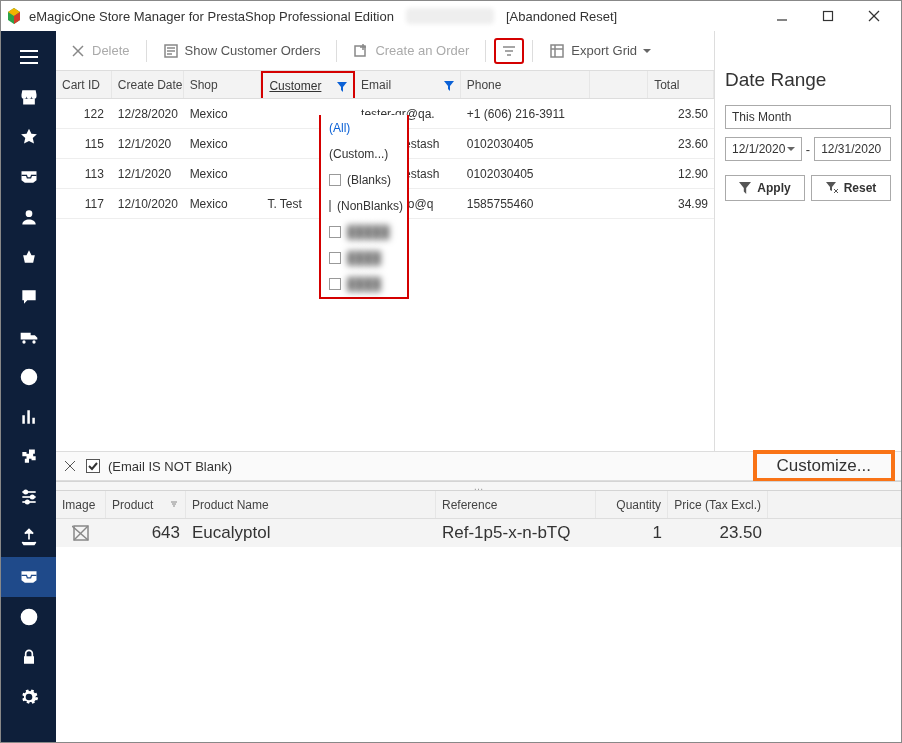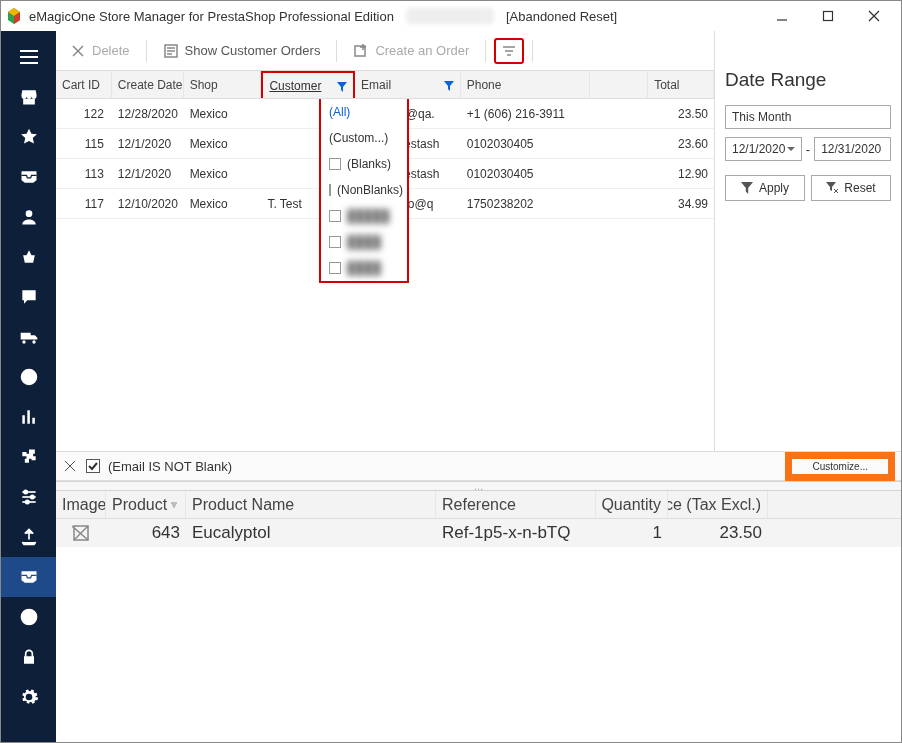--- a/index.html
+++ b/index.html
@@ -37,44 +37,44 @@
   .c-id   { width:56px; text-align:right; padding-right:8px; }
   .c-date { width:72px; }
   .c-shop { width:78px; }
   .c-cust { width:94px; }
   .c-email{ width:106px;gap:8px; }
   .c-phone{ width:130px; }
   .c-ph2  { width:58px; }
   .c-total{ width:66px; text-align:right; }
   
   .gh.c-id{width:56px;} .gh.c-date{width:72px;} .gh.c-shop{width:78px;} .gh.c-cust{width:94px;} .gh.c-email{width:106px;} .gh.c-phone{width:130px;} .gh.c-ph2{width:58px;} .gh.c-total{width:66px; text-align:right;}
-  .dropdown { position:absolute; left:263px; top:0; width:90px; background:#fff; border:2px solid #d40000; border-top:none; z-index:10; }
+  .dropdown { position:absolute; left:263px; top:16px; width:90px; background:#fff; border:2px solid #d40000; border-top:none; z-index:10; }
   .dd-item { height:26px; display:flex; align-items:center; padding:0 8px; font-size:12px; gap:6px; }
   .dd-item.selected { color:#0b61d6; }
   .dd-item .chk { width:12px; height:12px; border:1px solid #999; }
   .dd-item.blur-item { color:transparent; text-shadow:0 0 6px rgba(0,0,0,0.5); }
   .rightpane { width:187px; border-left:1px solid #ddd; padding:10px 10px 0 10px; display:flex; flex-direction:column; gap:8px; }
   .rp-title { font-size:19px; color:#333; margin:28px 0 6px 0; }
   .combo, .rp-row { border:1px solid #aaa; height:24px; display:flex; align-items:center; padding:0 6px; font-size:12px; }
   .combo { justify-content:space-between; }
   .dates-row { display:flex; align-items:center; gap:4px; }
   .date-in { flex:1; border:1px solid #aaa; height:24px; display:flex; align-items:center; justify-content:space-between; padding:0 6px; font-size:12px; }
-  .rp-btns { display:flex; gap:6px; margin-top:6px; }
+  .rp-btns { display:flex; gap:6px; margin-top:6px;font-weight:bold; }
   .rp-btn { flex:1; border:1px solid #aaa; height:26px; display:flex; align-items:center; justify-content:center; gap:6px; font-size:12px; }
   .upper-area { display:flex; height:420px; }
   .left-upper { flex:1; display:flex; flex-direction:column; overflow:hidden; }
   .grid-scroll { flex:1; overflow:hidden; position:relative; }
   .filterbar { height:30px; border-top:1px solid #ddd; border-bottom:1px solid #ddd; display:flex; align-items:center; padding:0 6px; gap:8px; background:#fafafa; }
   .filterbar .xbtn { width:16px; height:16px; display:flex; align-items:center; justify-content:center; }
   .filterbar .chk { width:14px; height:14px; border:1px solid #555; display:flex; align-items:center; justify-content:center; background:#fff; }
   .filterbar .chk svg { width:10px; height:10px; stroke:#333; stroke-width:2; fill:none; }
-  .customize-btn { margin-left:auto; border:7px solid #f97316; padding:2px 20px; font-size:10px; }
+  .customize-btn { margin-left:auto; border:4px solid #f97316; padding:2px 20px; font-size:17px; }
   .splitter { height:10px; border-top:1px solid #d4d4d4; border-bottom:1px solid #d4d4d4; display:flex; align-items:center; justify-content:center; color:#999; font-size:10px; background:#f6f6f6; }
   .detail-head { height:28px; background:#f3f3f3; border-bottom:1px solid #ddd; display:flex; }
-  .dh { display:flex; align-items:center; padding:0 6px; font-size:16px; color:#444; border-right:1px solid #e6e6e6; overflow:hidden; white-space:nowrap; }
+  .dh { display:flex; align-items:center; padding:0 6px; font-size:12px; color:#444; border-right:1px solid #e6e6e6; overflow:hidden; white-space:nowrap; }
   .dh-img{width:50px;} .dh-prod{width:80px; justify-content:space-between; } .dh-name{width:250px;} .dh-ref{width:160px;} .dh-qty{width:72px; justify-content:flex-end;} .dh-price{width:100px; justify-content:flex-end;}
   .detail-row { height:28px; display:flex; align-items:center; background:#f4f4f4; }
   .dc { padding:0 6px; font-size:17px; overflow:hidden; white-space:nowrap; }
   .dc-img{width:50px; display:flex; align-items:center; justify-content:center;} .dc-prod{width:80px; text-align:right;} .dc-name{width:250px;} .dc-ref{width:160px;} .dc-qty{width:72px; text-align:right;} .dc-price{width:100px; text-align:right;}
   .caret { width:0; height:0; border-left:4px solid transparent; border-right:4px solid transparent; border-top:4px solid #666; }
   .sort-ic svg { width:10px; height:10px; fill:#888; }
   .noimg svg { width:18px; height:18px; stroke:#888; stroke-width:1.5; fill:none; }
 </style>
 </head>
 <body>
@@ -250,20 +250,29 @@
             </div>
             <div class="tsep"></div>
             <div class="tbtn filter-hl">
               <svg viewBox="0 0 16 16" stroke="#333">
                   <line x1="2" y1="4" x2="14" y2="4"></line>
                   <line x1="4" y1="8" x2="12" y2="8"></line>
                   <line x1="6" y1="12" x2="10" y2="12"></line>
                 </svg>
             </div>
             <div class="tsep"></div>
+            <div class="tbtn">
+              <svg viewBox="0 0 16 16" stroke="#555">
+                  <rect x="2" y="2" width="12" height="12"></rect>
+                  <line x1="2" y1="6" x2="14" y2="6"></line>
+                  <line x1="6" y1="2" x2="6" y2="14"></line>
+                </svg>
+              <span>Export Grid</span>
+              <span class="caret"></span>
+            </div>
           </div>
 
           <div class="grid-head">
             <div class="gh c-id">
                 <span>Cart ID</span>
               </div>
             <div class="gh c-date">
                 <span>Create Date</span>
               </div>
             <div class="gh c-shop">
@@ -325,21 +334,21 @@
                   <div class="cell c-phone">0102030405</div>
                   <div class="cell c-ph2"></div>
                   <div class="cell c-total">12.90</div>
                 </div>
                 <div class="row">
                   <div class="cell c-id">117</div>
                   <div class="cell c-date">12/10/2020</div>
                   <div class="cell c-shop">Mexico</div>
                   <div class="cell c-cust">T. Test</div>
                   <div class="cell c-email">alehandro@q</div>
-                  <div class="cell c-phone">1750238202</div>
+                  <div class="cell c-phone">1585755460</div>
                   <div class="cell c-ph2"></div>
                   <div class="cell c-total">34.99</div>
                 </div>
               </div>
 
             <div class="dropdown" id="dd">
                 <div class="dd-item selected">
                   <span>(All)</span>
                 </div>
                 <div class="dd-item">

